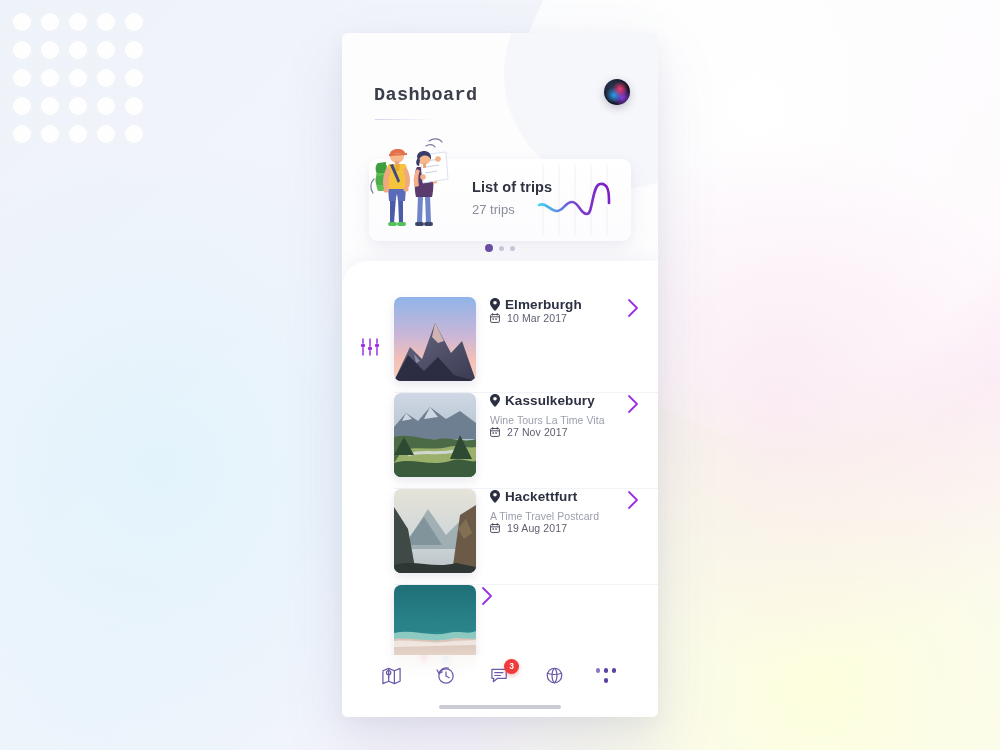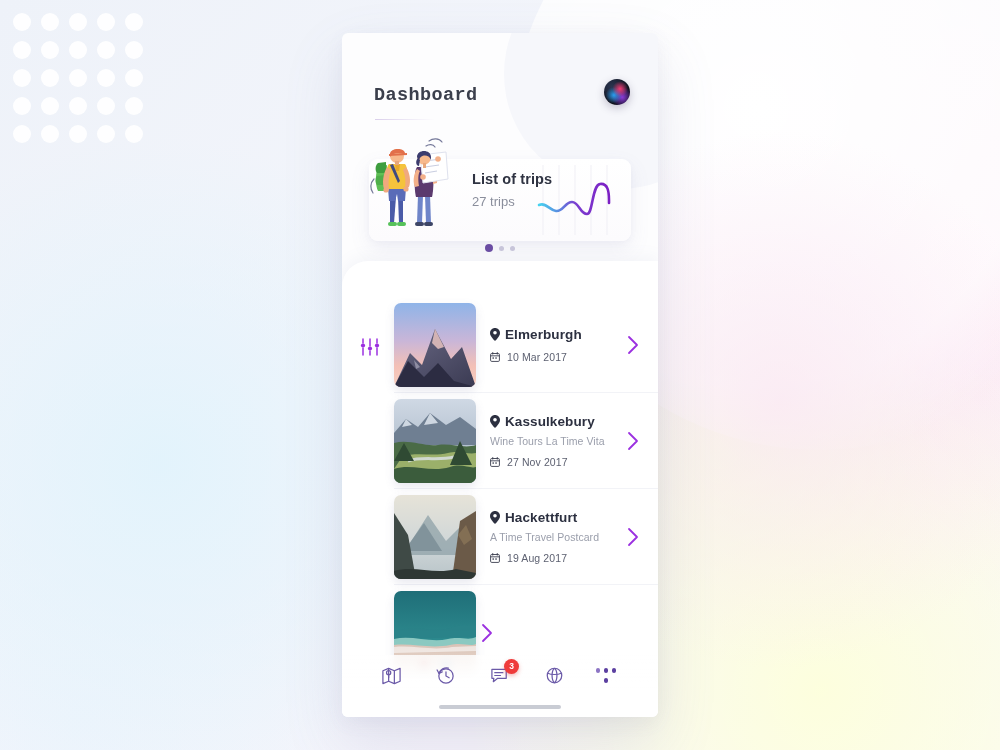--- a/index.html
+++ b/index.html
@@ -138,21 +138,21 @@
     top: 18px;
     width: 262px;
     height: 82px;
     background: linear-gradient(180deg, #ffffff 0%, #fcfbfd 100%);
     border-radius: 9px;
     box-shadow: 0 8px 20px rgba(120,120,170,0.10), 0 2px 6px rgba(120,120,170,0.05);
   }
   .summary-text {
     position: absolute;
     left: 103px;
-    top: 12px;
+    top: 20px;
   }
   .summary-title {
     font-size: 14.5px;
     font-weight: bold;
     color: #2f3342;
     letter-spacing: 0.1px;
   }
   .summary-sub {
     margin-top: 7px;
     font-size: 13px;
@@ -207,21 +207,21 @@
     position: absolute;
     left: 52px;
     right: 0;
     top: 36px;
     bottom: 60px;
   }
   .trip-row {
     position: relative;
     height: 96px;
     display: flex;
-    align-items: center;
+    align-items: flex-start;
     border-bottom: 1px solid #f2f3f7;
   }
   .trip-row:last-child { border-bottom: none; }
 
   .thumb {
     width: 82px;
     height: 84px;
     border-radius: 7px;
     flex: 0 0 auto;
     overflow: hidden;
@@ -247,21 +247,20 @@
     color: #2c3040;
     letter-spacing: 0.1px;
   }
   .trip-desc {
     margin-top: 6px;
     font-size: 10.5px;
     color: #9a9eab;
     letter-spacing: 0.05px;
   }
   .trip-date-line {
-    margin-top: 9px;
     display: flex;
     align-items: center;
     gap: 7px;
   }
   .cal-icon { width: 10px; height: 10px; flex: 0 0 auto; }
   .trip-date {
     font-size: 10.5px;
     color: #5d6171;
     letter-spacing: 0.1px;
   }

